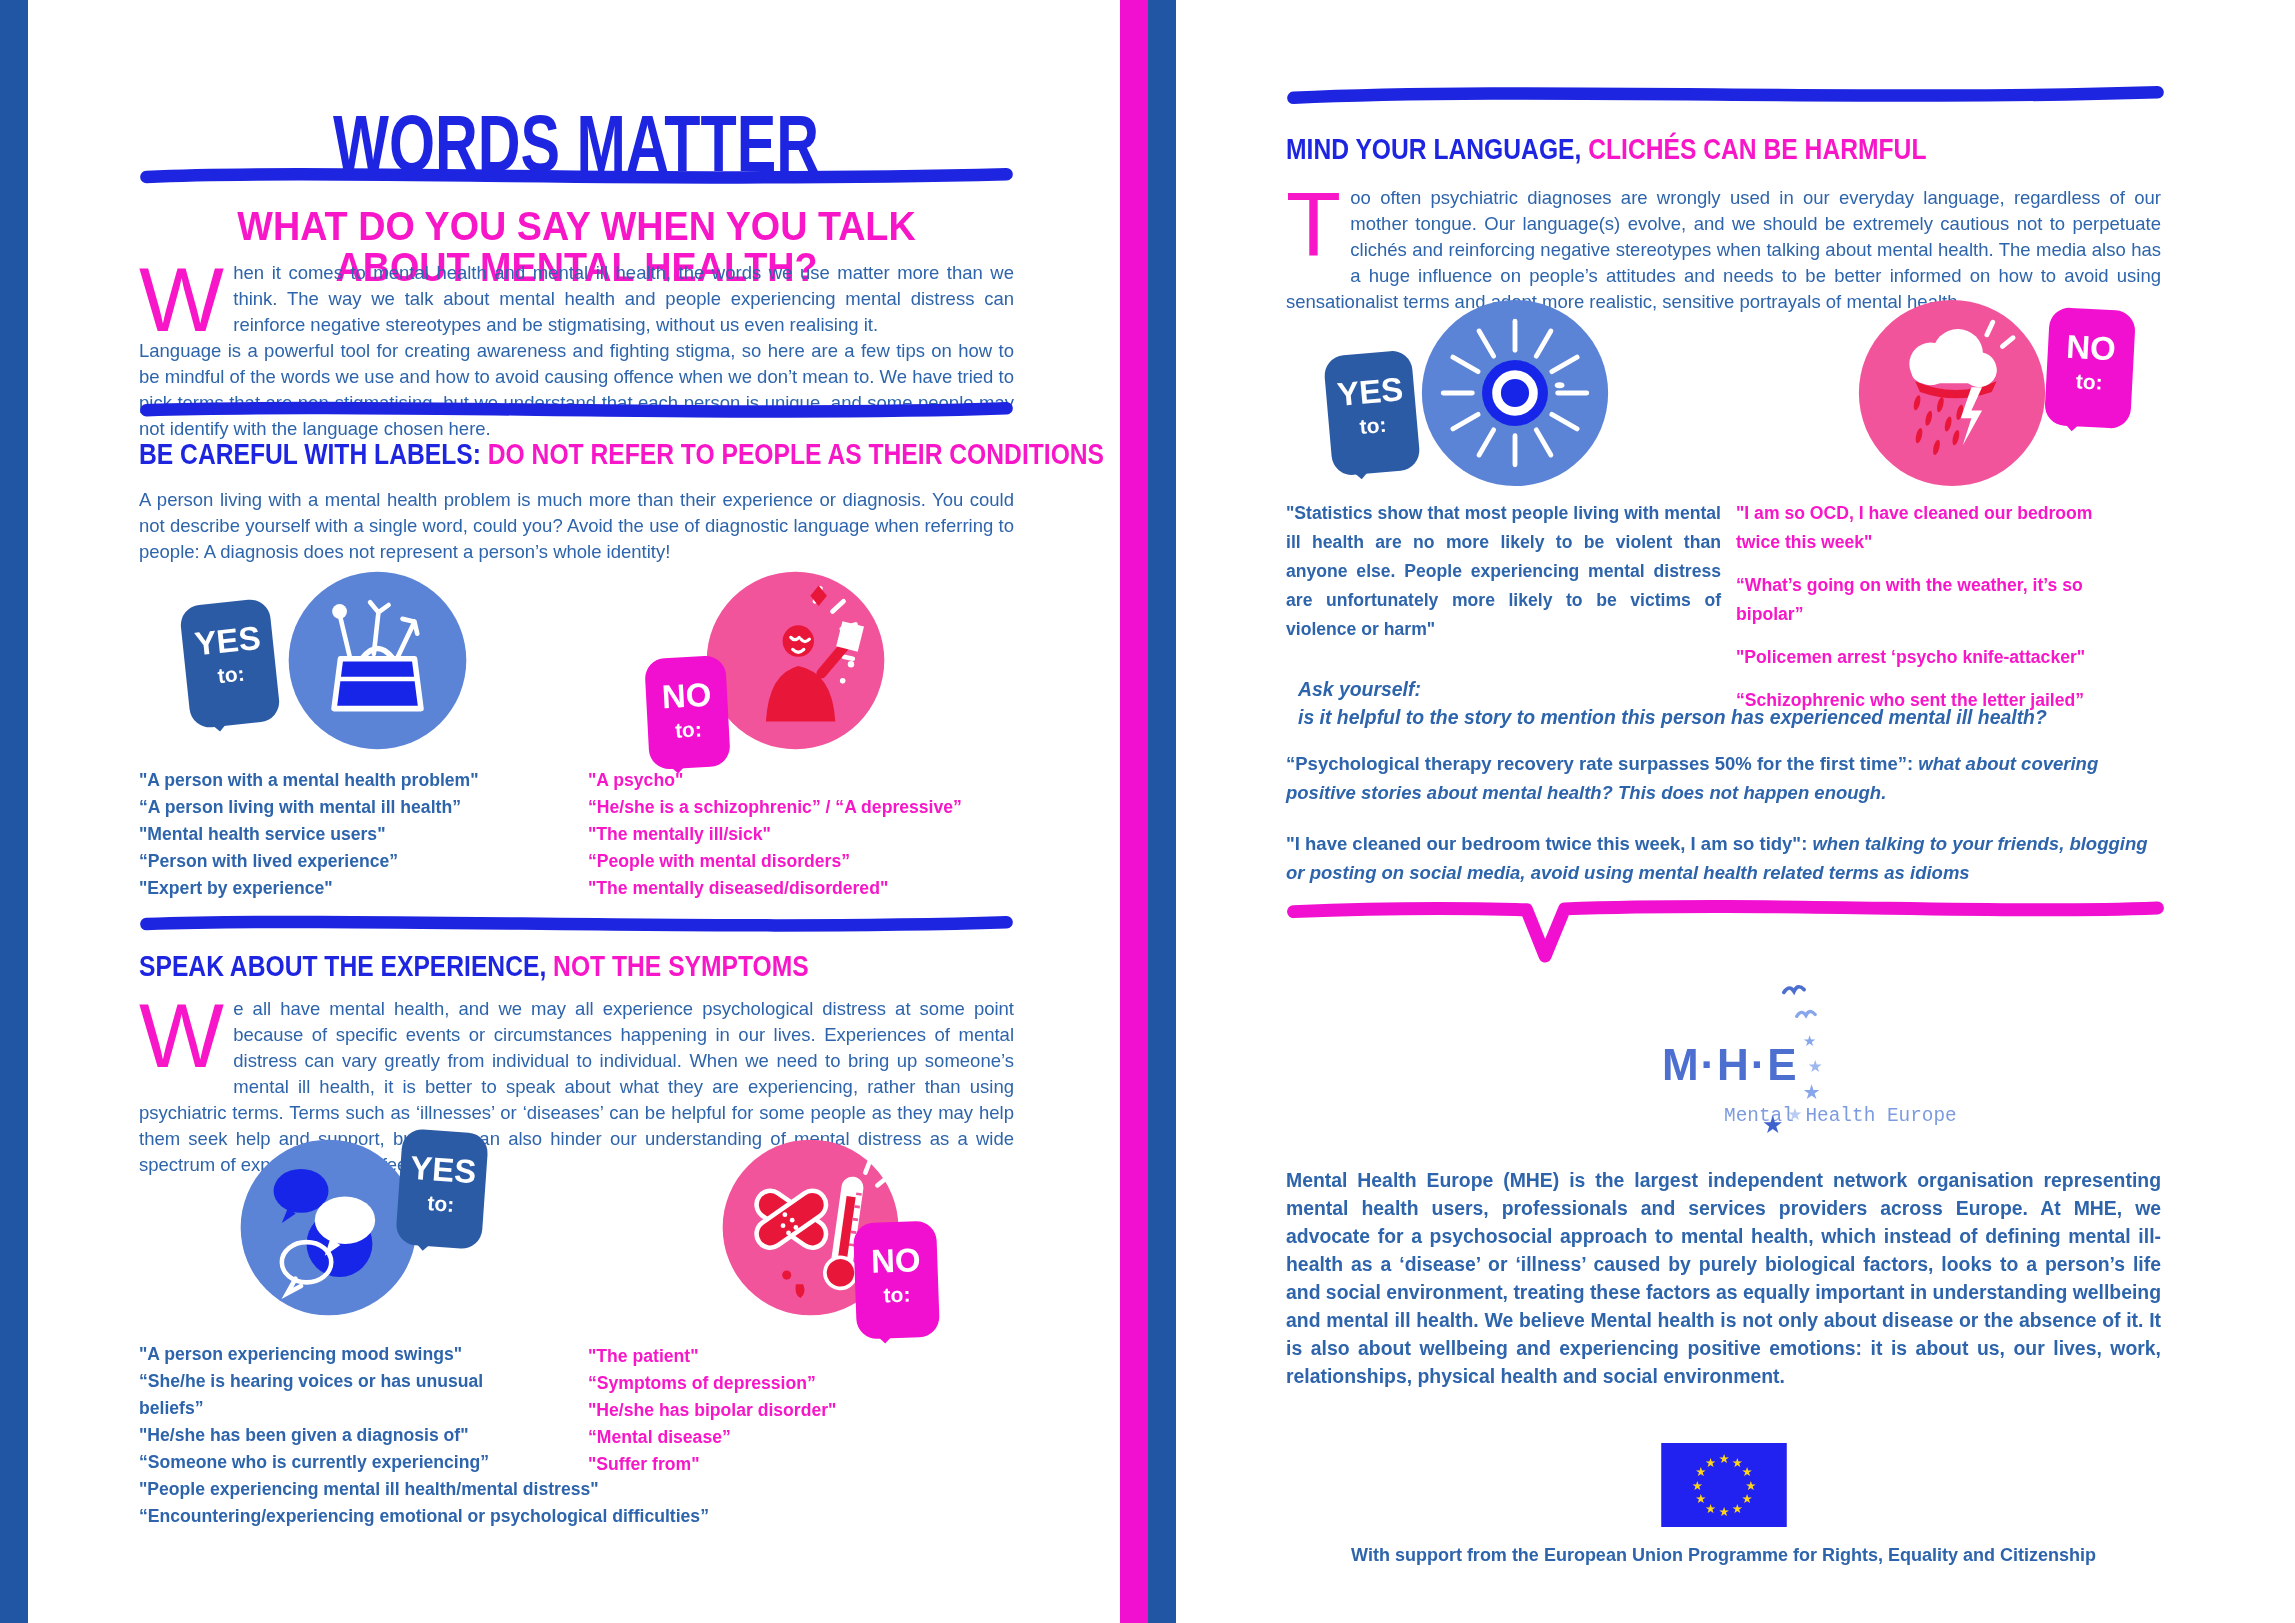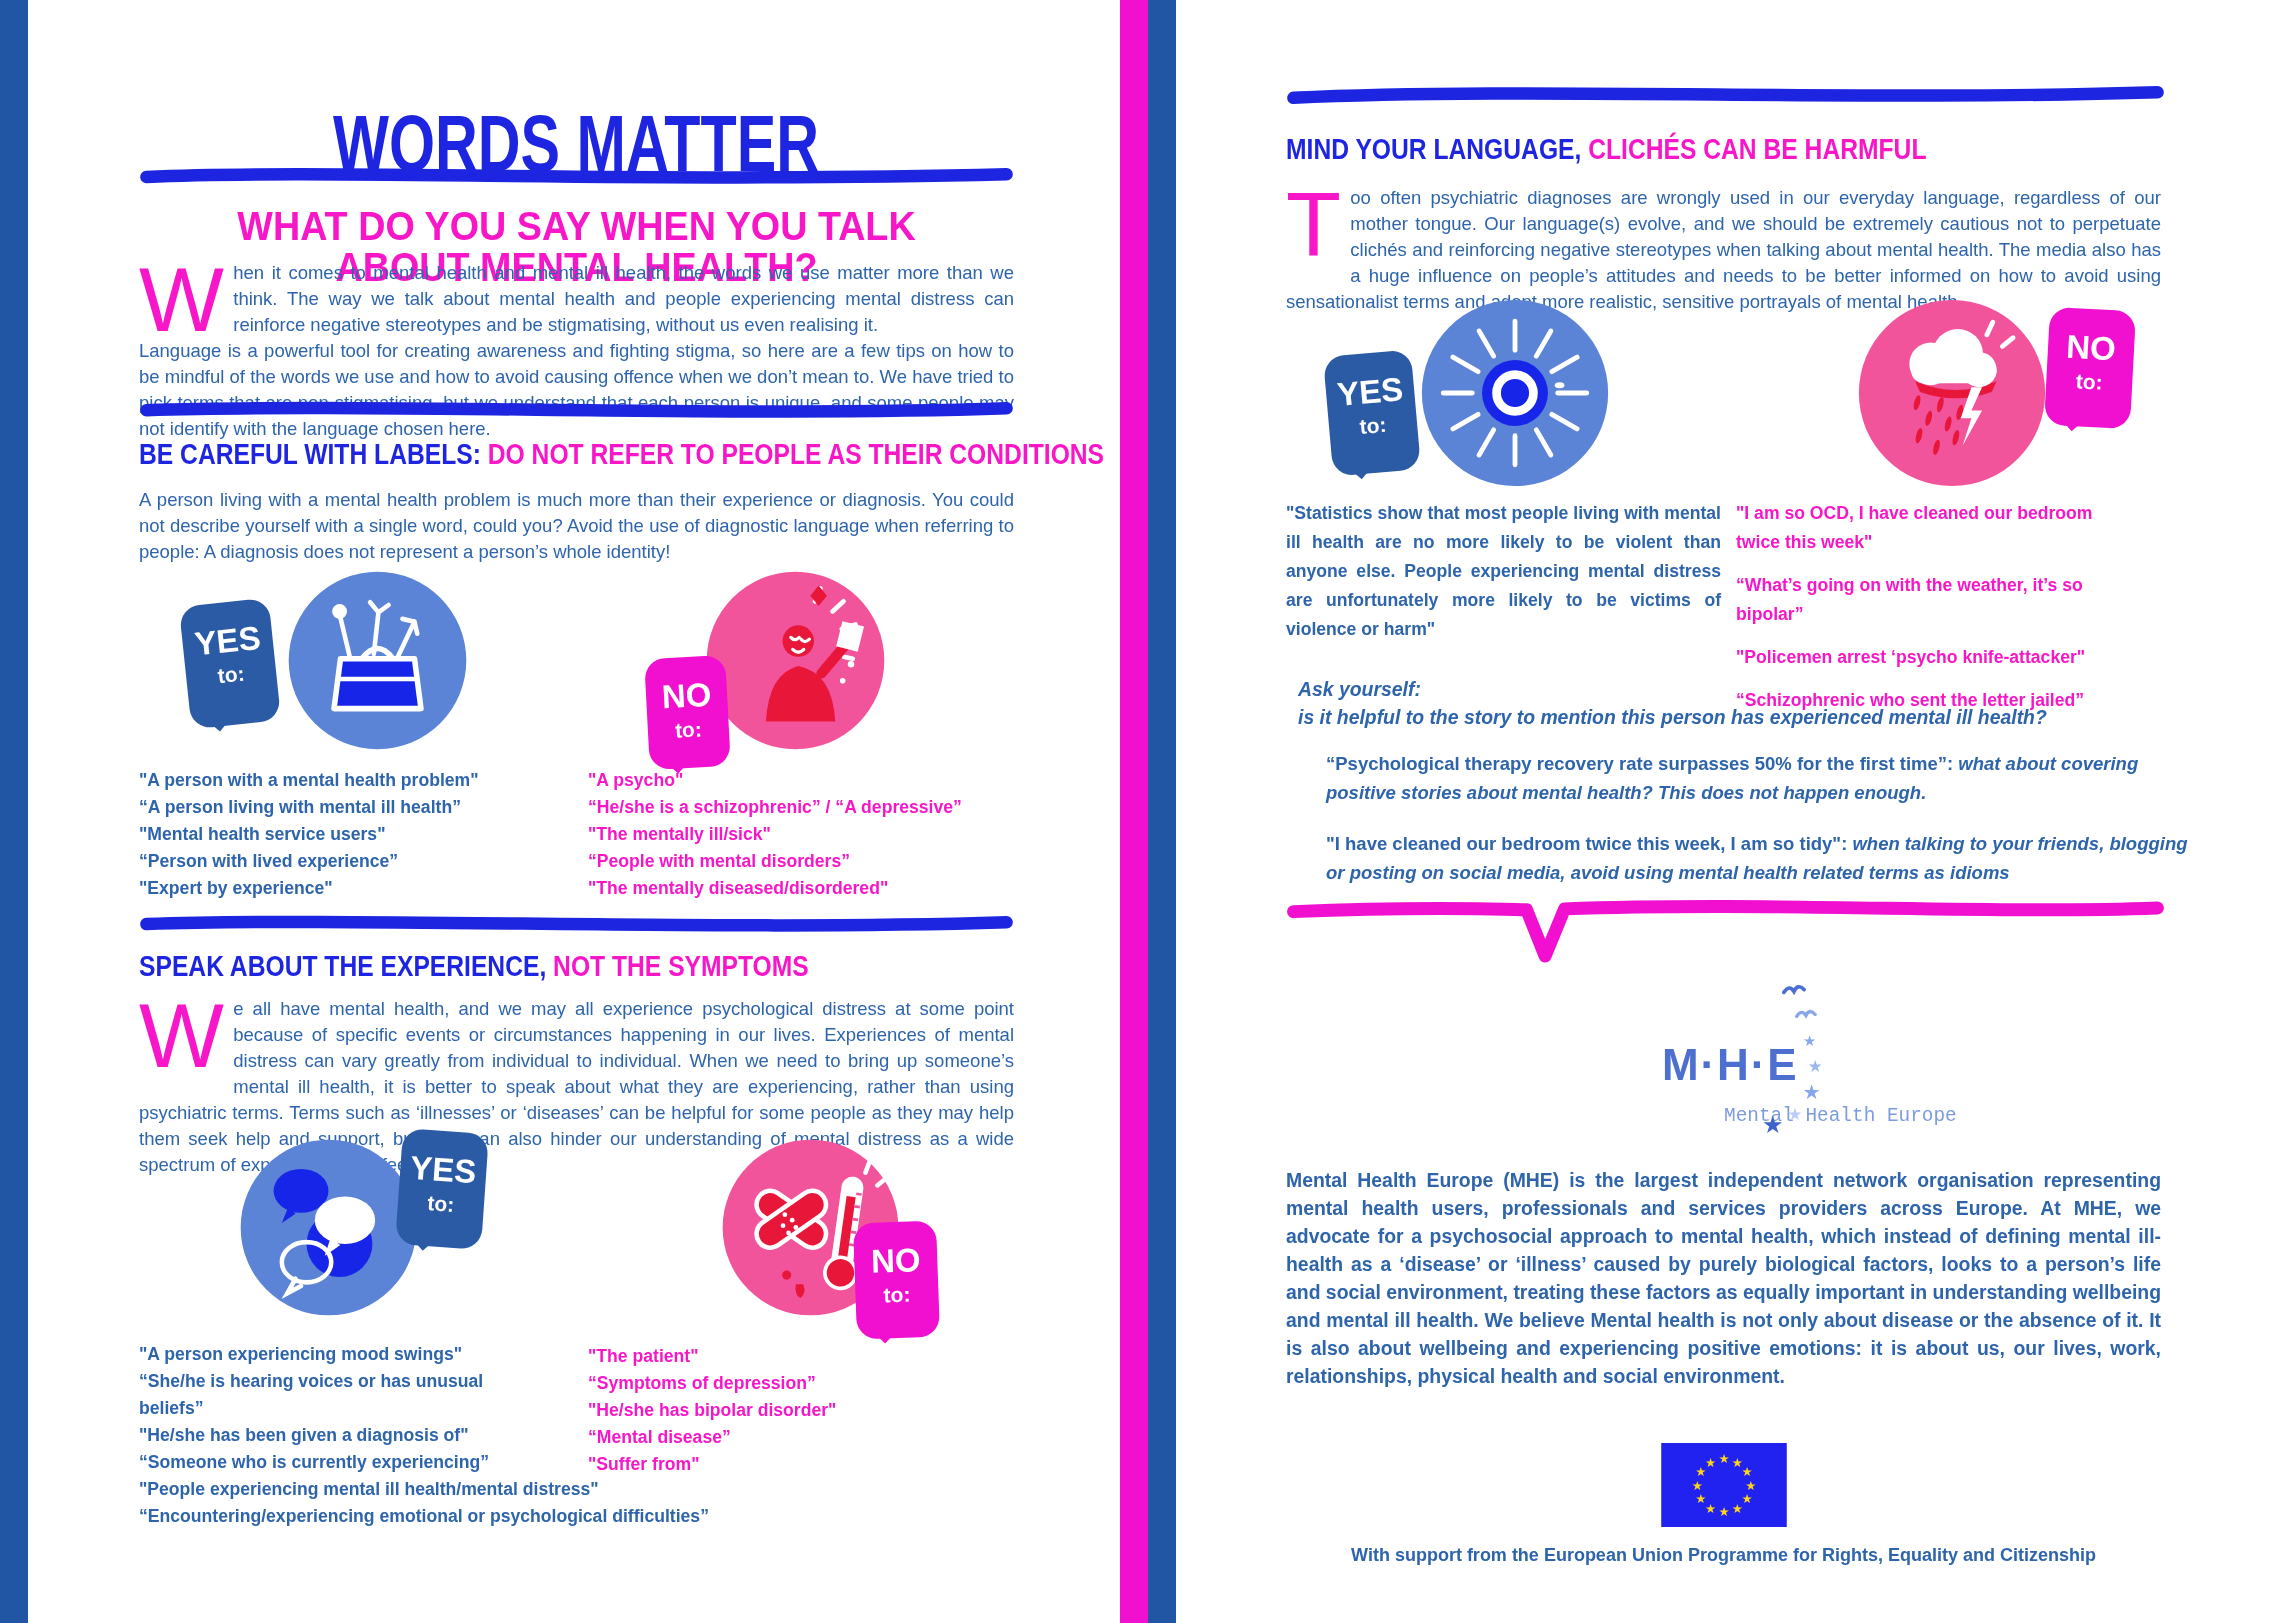--- a/index.html
+++ b/index.html
@@ -27,21 +27,21 @@
            margin:2.8px 9.3px 0 0;}
   .clear{clear:both;}
 
   .list .li{font-size:17.6px;line-height:27px;font-weight:700;white-space:pre-line;}
   .list-blue .li{color:var(--steel);}
   .list-pink .li{color:var(--pink);}
 
   .quote-col .li{font-size:17.6px;line-height:29px;font-weight:700;white-space:pre-line;margin-bottom:14px;}
   .stat{font-size:17.6px;line-height:29px;font-weight:700;text-align:justify;color:var(--steel);}
   .ask{font-size:19.4px;line-height:28px;font-weight:700;font-style:italic;color:var(--steel);margin-left:12px;}
-  .example{font-size:18.5px;line-height:29px;font-weight:700;color:var(--steel);text-align:left;margin-left:40px;}
+  .example{font-size:18.5px;line-height:29px;font-weight:700;color:var(--steel);text-align:left;}
   .example .note{font-style:italic;}
 
   .bubble{position:absolute;border-radius:20.4px;color:#fff;text-align:center;z-index:3;}
   .bubble .big{font-size:33px;font-weight:800;line-height:1;margin-top:22px;}
   .bubble .small{font-size:21px;font-weight:700;line-height:1;margin-top:7.4px;}
   .bubble::after{content:"";position:absolute;bottom:-16.7px;left:15.7px;
                  border:12px solid transparent;}
   .bubble-yes{background:var(--bubble-blue);}
   .bubble-yes::after{border-top-color:var(--bubble-blue);}
   .bubble-no{background:var(--magenta);}

